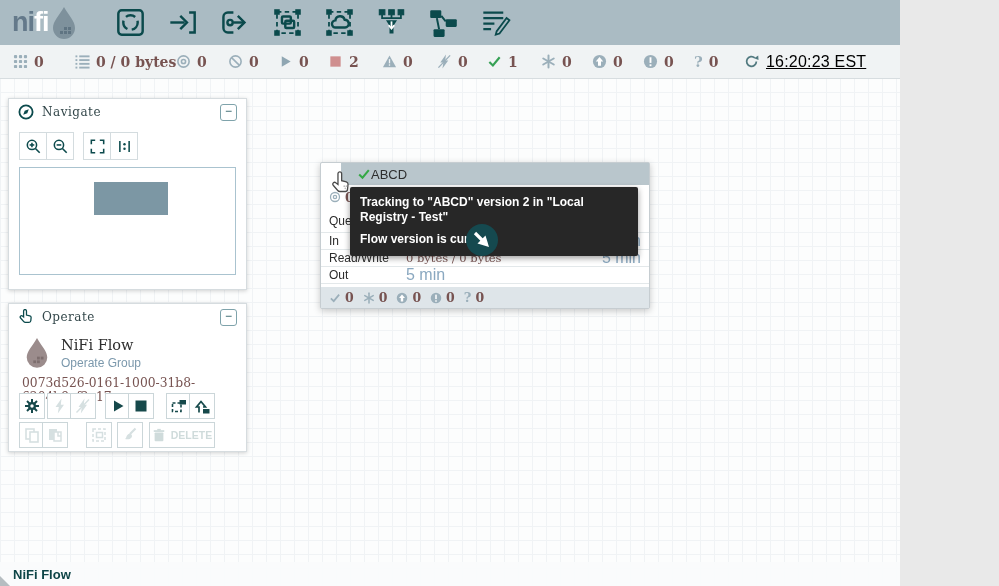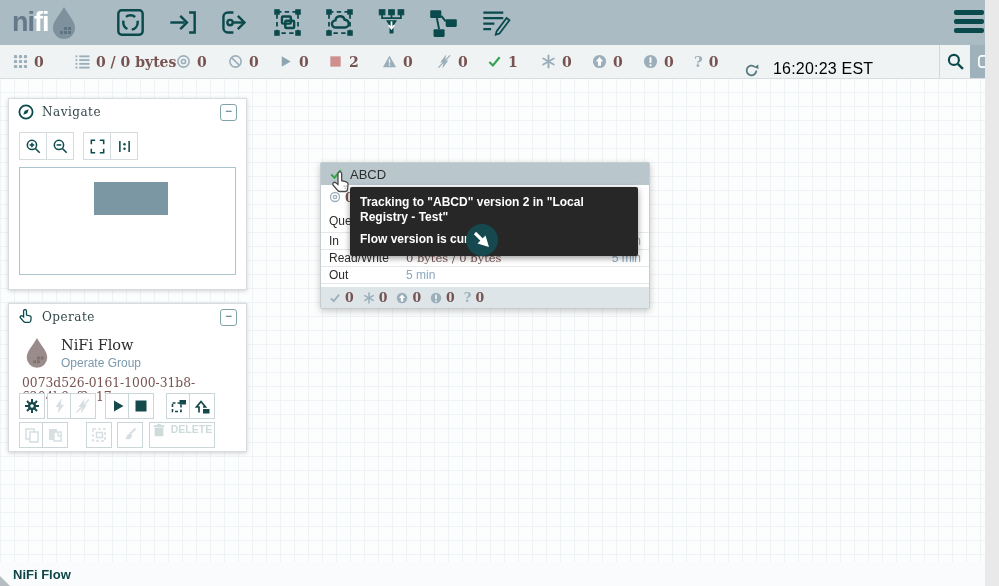--- a/index.html
+++ b/index.html
@@ -1,16 +1,16 @@
 <!DOCTYPE html>
 <html><head>
 <meta charset="utf-8">
 <style>
   html,body{margin:0;padding:0;background:#e9e9e9;}
-  #app{position:relative;width:985px;height:586px;overflow:hidden;
+  #app{position:relative;width:900px;height:586px;overflow:hidden;
        font-family:"Liberation Sans",sans-serif;background:#5eead4;}
   
   #canvas{position:absolute;left:0;top:78px;width:999px;height:508px;
     background-color:#fcfdfd;
     background-image:linear-gradient(#f0f3f5 1px,transparent 1px),
                      linear-gradient(90deg,#f0f3f5 1px,transparent 1px);
     background-size:14px 14px;}
   
   #topbar{position:absolute;left:0;top:0;width:999px;height:45px;background:#aabbc3;}
   #logo{position:absolute;left:12px;top:5px;display:flex;align-items:center;font-weight:bold;
@@ -22,21 +22,21 @@
   #hamburger{position:absolute;right:15px;top:10px;width:30px;height:24px;cursor:pointer;}
   #hamburger div{height:4.6px;background:#0b4a4c;border-radius:2px;margin-bottom:4.5px;}
   
   #statusbar{position:absolute;left:0;top:45px;width:999px;height:33px;background:#f0f3f4;
              border-bottom:1px solid #d7dde0;}
   .stat{position:absolute;top:0;height:33px;display:flex;align-items:center;gap:6px;color:#9bafba;}
   .stat .num{color:#775351;font-weight:bold;font-size:14px;font-family:"DejaVu Serif",serif;}
   .i{width:15px;height:15px;display:block;}
   .i12{width:12px;height:12px;display:block;}
   .qmark{font-size:15px;font-weight:bold;color:#9bafba;font-family:"DejaVu Serif",serif;}
-  #time-group{position:absolute;left:744px;top:0;height:33px;display:flex;align-items:flex-end;gap:14px;}
+  #time-group{position:absolute;left:744px;top:0;height:33px;display:flex;align-items:center;gap:7px;text-decoration:underline;}
   #time-group .num{letter-spacing:.2px;}
   #search-zone{position:absolute;right:29px;top:0;width:30px;height:33px;border-left:1px solid #d0d8dc;
                display:flex;align-items:center;justify-content:center;}
   #panel-toggle{position:absolute;right:0;top:0;width:29px;height:33px;background:#9fb1ba;
                 display:flex;align-items:center;justify-content:center;cursor:pointer;}
   
   .panel{position:absolute;left:8px;width:237px;background:#fff;border:1px solid #d6dcdf;
          box-shadow:0 1px 4px rgba(0,0,0,.18);}
   .panel-header{height:26px;display:flex;align-items:center;padding:0 9px;gap:8px;}
   .panel-title{font-family:"DejaVu Serif",serif;font-weight:normal;font-size:12px;color:#33474a;
@@ -52,38 +52,38 @@
   #minimap-rect{position:absolute;left:74px;top:14px;width:74px;height:33px;background:#7c97a4;}
   #operate{top:303px;height:147px;}
   #op-name{position:absolute;left:52px;top:33px;font-size:14.5px;color:#2b2b2b;font-family:"DejaVu Serif",serif;}
   #op-type{position:absolute;left:52px;top:52px;font-size:12px;color:#7b98ac;}
   #op-id{position:absolute;left:13px;top:72px;font-size:12.3px;color:#775351;font-family:"DejaVu Serif",serif;}
   .op-btn{position:absolute;width:24px;height:24px;border:1px solid #cbd6d9;background:#fff;
           display:flex;align-items:center;justify-content:center;cursor:pointer;}
   .op-btn svg{width:16px;height:16px;}
   .en{color:#16494b;} .dis{color:#d6e0e1;}
   #delete-btn{position:absolute;width:64px;height:24px;border:1px solid #cbd6d9;background:#fff;
-              display:flex;justify-content:center;gap:5px;color:#cfdbdb;
+              display:flex;align-items:center;justify-content:center;gap:5px;color:#cfdbdb;
               font-size:10.5px;font-weight:bold;cursor:pointer;}
   
   #pg{position:absolute;left:320px;top:162px;width:328px;height:145px;background:#fff;
       border:1px solid #c6cdd1;border-radius:2px;box-shadow:0 2px 7px rgba(0,0,0,.22);}
-  #pg-header{height:22px;background:#b9c6cc;display:flex;align-items:center;padding:0 8px;gap:7px;}
+  #pg-header{height:22px;background:#b9c6cc;display:flex;align-items:center;padding:0 16px;gap:0;margin-left:20px;}
   #pg-title{font-size:13px;color:#2e2e2e;}
   #pg-status{height:24px;display:flex;align-items:center;padding:0 8px;gap:11px;color:#9bafba;}
   #pg-status .num{color:#775351;font-weight:bold;font-size:12.5px;font-family:"DejaVu Serif",serif;}
   .pg-item{display:flex;align-items:center;gap:4px;}
   #pg-queued{height:23px;display:flex;align-items:center;padding:0 8px;font-size:12px;color:#2b2b2b;
              border-bottom:1px solid #e3e8ea;}
   #pg-queued .val{margin-left:42px;}
   .pg-row{height:16px;display:flex;align-items:center;padding:0 8px;font-size:12px;color:#2b2b2b;
           border-bottom:1px solid #e3e8ea;}
   .pg-row .lbl{width:77px;}
   .pg-row .val{flex:1;color:#775351;font-weight:normal;font-family:"DejaVu Serif",serif;font-size:11.5px;}
-  .pg-row .win{color:#8aa8c0;font-size:12px;}
+  .pg-row .win{color:#8aa8c0;font-size:16px;}
   #pg-footer{position:absolute;left:0;bottom:0;width:100%;height:21px;background:#dee5e9;
              display:flex;align-items:center;padding:0 8px;gap:9px;color:#9bafba;box-sizing:border-box;}
   #pg-footer .num{color:#775351;font-weight:bold;font-size:12.5px;font-family:"DejaVu Serif",serif;}
   
   #tooltip{position:absolute;left:350px;top:187px;width:268px;background:#272727;color:#fff;
            font-size:12px;font-weight:bold;padding:8px 10px 9px;line-height:15px;z-index:50;
            border-radius:2px;box-shadow:0 2px 6px rgba(0,0,0,.4);}
   #tooltip .tline+ .tline{margin-top:7px;}
   #connect-circle{position:absolute;left:465px;top:223px;width:34px;height:34px;z-index:55;}
   #hand-cursor{position:absolute;left:329px;top:171px;width:24px;height:26px;z-index:60;}

